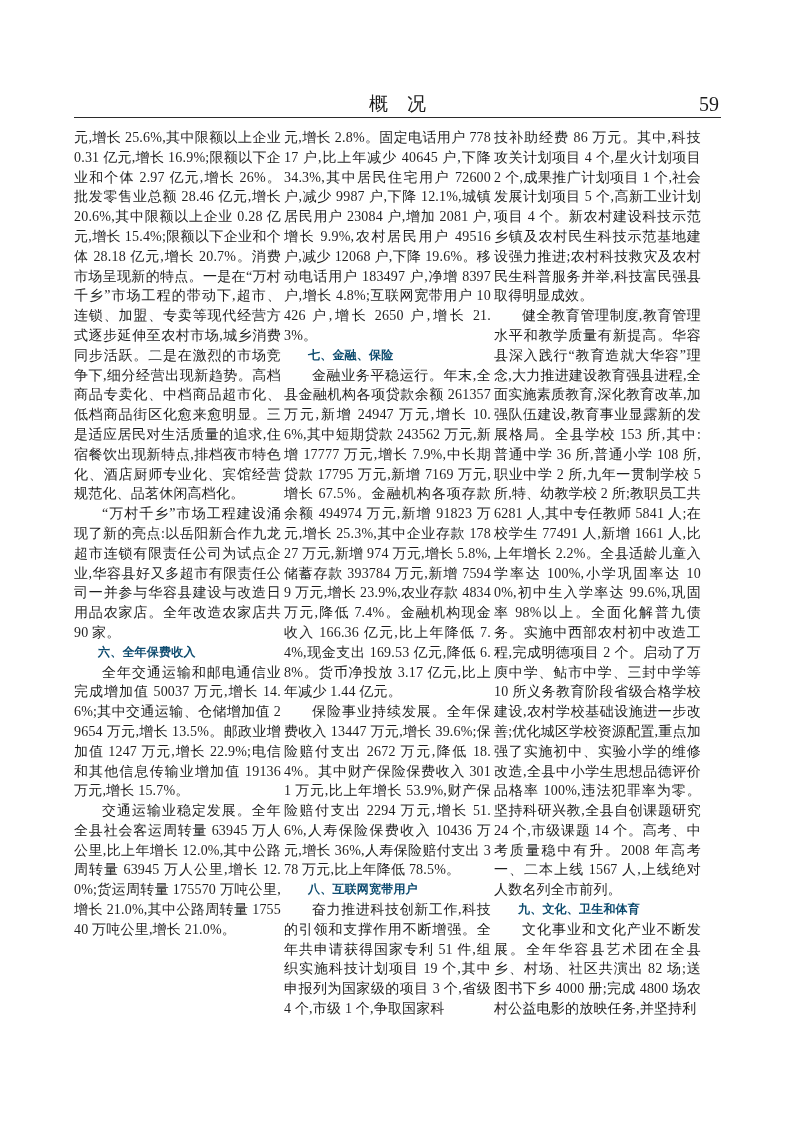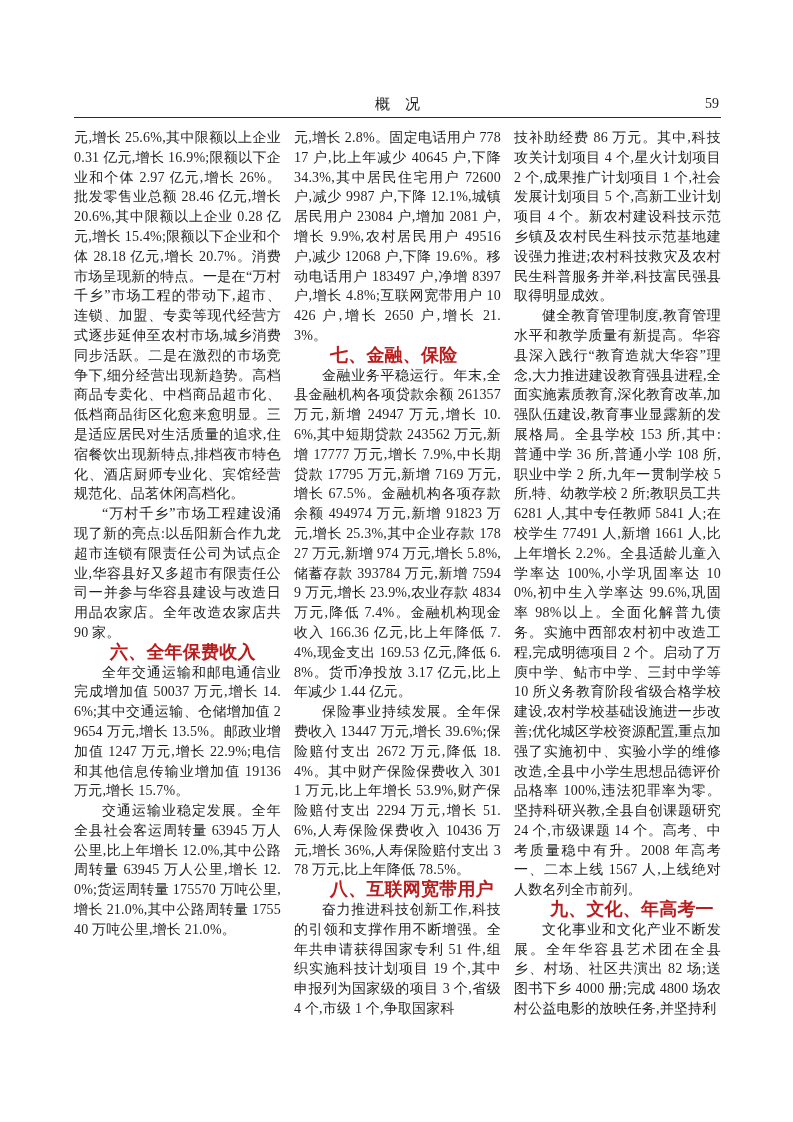--- a/index.html
+++ b/index.html
@@ -15,61 +15,61 @@
     padding: 94px 72px 0 74px;
     background: #ffffff;
   }
   .header {
     position: relative;
     height: 20px;
   }
   .title {
     display: block;
     text-align: center;
-    font-size: 15px;
+    font-size: 19px;
     line-height: 20px;
     color: #1c1c1c;
   }
   .pageno {
     position: absolute;
     right: 2px; top: 0;
-    font-size: 14px;
+    font-size: 20px;
     line-height: 20px;
     color: #1c1c1c;
     text-align: right;
   }
   .rule {
     margin-top: 3px;
     border-bottom: 1.6px solid #2b2b2b;
   }
   .columns {
     margin-top: 10px;
     display: flex;
-    gap: 13px;
+    gap: 3px;
   }
   .col {
     flex: 0 0 207px;
     width: 207px;
     font-size: 14px;
     line-height: 19.8px;
     text-align: justify;
     text-justify: inter-ideograph;
     letter-spacing: 0.2px;
     word-break: break-all;
   }
   .col p { text-align: justify; }
   .para { text-indent: 2em; }
   .cont { text-indent: 0; }
   .heading {
     font-family: "Liberation Sans", "DejaVu Sans", sans-serif;
     font-weight: bold;
-    font-size: 18px;
+    font-size: 12px;
     text-indent: 2em;
     text-align: left;
-    color: #b91c1c;
+    color: #0c4a6e;
   }
 </style>
 </head>
 <body>
 
 <div class="page">
 
   <div class="header">
     <span class="title">概　况</span>
     <span class="pageno">59</span>
@@ -91,18 +91,18 @@
       <p class="heading">七、金融、保险</p>
       <p class="para">金融业务平稳运行。年末,全县金融机构各项贷款余额 261357 万元,新增 24947 万元,增长 10.6%,其中短期贷款 243562 万元,新增 17777 万元,增长 7.9%,中长期贷款 17795 万元,新增 7169 万元,增长 67.5%。金融机构各项存款余额 494974 万元,新增 91823 万元,增长 25.3%,其中企业存款 17827 万元,新增 974 万元,增长 5.8%,储蓄存款 393784 万元,新增 75949 万元,增长 23.9%,农业存款 4834 万元,降低 7.4%。金融机构现金收入 166.36 亿元,比上年降低 7.4%,现金支出 169.53 亿元,降低 6.8%。货币净投放 3.17 亿元,比上年减少 1.44 亿元。</p>
       <p class="para">保险事业持续发展。全年保费收入 13447 万元,增长 39.6%;保险赔付支出 2672 万元,降低 18.4%。其中财产保险保费收入 3011 万元,比上年增长 53.9%,财产保险赔付支出 2294 万元,增长 51.6%,人寿保险保费收入 10436 万元,增长 36%,人寿保险赔付支出 378 万元,比上年降低 78.5%。</p>
       <p class="heading">八、互联网宽带用户</p>
       <p class="para">奋力推进科技创新工作,科技的引领和支撑作用不断增强。全年共申请获得国家专利 51 件,组织实施科技计划项目 19 个,其中申报列为国家级的项目 3 个,省级 4 个,市级 1 个,争取国家科</p>
     </div>
 
     <div class="col">
       <p class="cont">技补助经费 86 万元。其中,科技攻关计划项目 4 个,星火计划项目 2 个,成果推广计划项目 1 个,社会发展计划项目 5 个,高新工业计划项目 4 个。新农村建设科技示范乡镇及农村民生科技示范基地建设强力推进;农村科技救灾及农村民生科普服务并举,科技富民强县取得明显成效。</p>
       <p class="para">健全教育管理制度,教育管理水平和教学质量有新提高。华容县深入践行“教育造就大华容”理念,大力推进建设教育强县进程,全面实施素质教育,深化教育改革,加强队伍建设,教育事业显露新的发展格局。全县学校 153 所,其中:普通中学 36 所,普通小学 108 所,职业中学 2 所,九年一贯制学校 5 所,特、幼教学校 2 所;教职员工共 6281 人,其中专任教师 5841 人;在校学生 77491 人,新增 1661 人,比上年增长 2.2%。全县适龄儿童入学率达 100%,小学巩固率达 100%,初中生入学率达 99.6%,巩固率 98%以上。全面化解普九债务。实施中西部农村初中改造工程,完成明德项目 2 个。启动了万庾中学、鲇市中学、三封中学等 10 所义务教育阶段省级合格学校建设,农村学校基础设施进一步改善;优化城区学校资源配置,重点加强了实施初中、实验小学的维修改造,全县中小学生思想品德评价品格率 100%,违法犯罪率为零。坚持科研兴教,全县自创课题研究 24 个,市级课题 14 个。高考、中考质量稳中有升。2008 年高考一、二本上线 1567 人,上线绝对人数名列全市前列。</p>
-      <p class="heading">九、文化、年高考一</p>
+      <p class="heading">九、文化、卫生和体育</p>
       <p class="para">文化事业和文化产业不断发展。全年华容县艺术团在全县乡、村场、社区共演出 82 场;送图书下乡 4000 册;完成 4800 场农村公益电影的放映任务,并坚持利</p>
     </div>
 
   </div>
 </div>
 
 </body></html>

